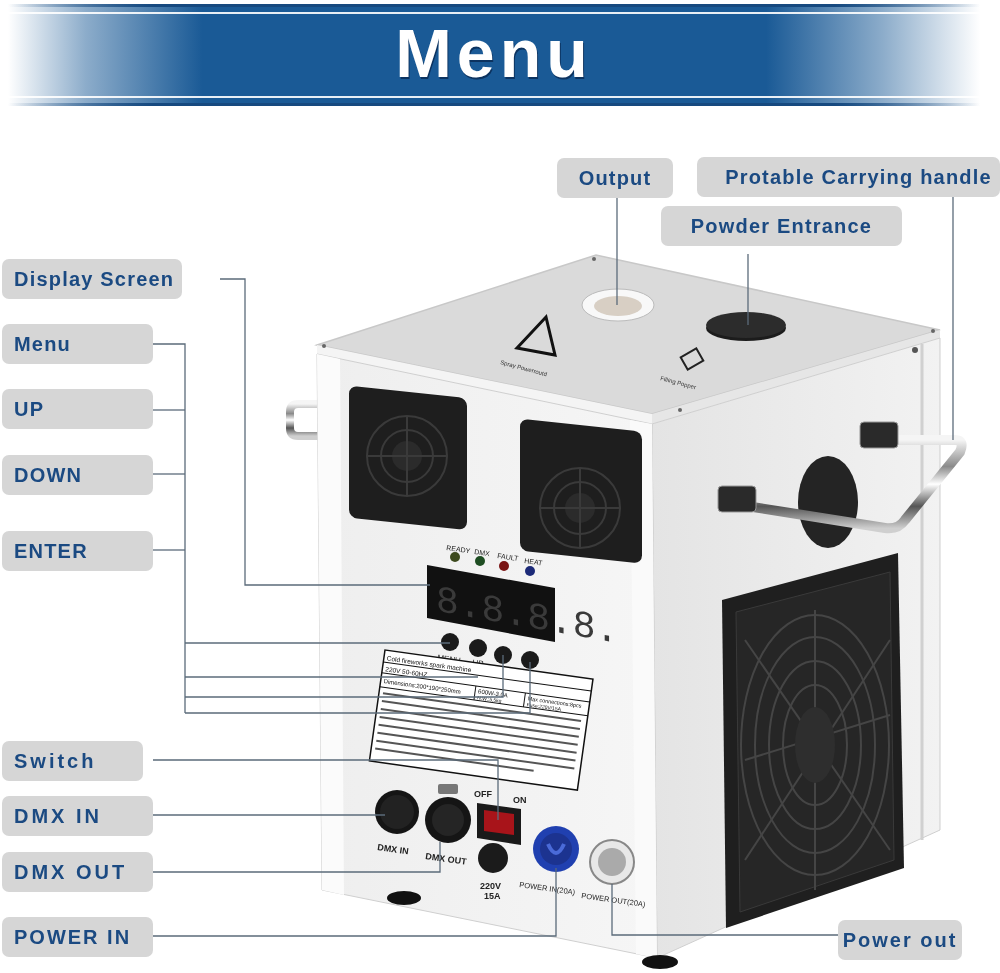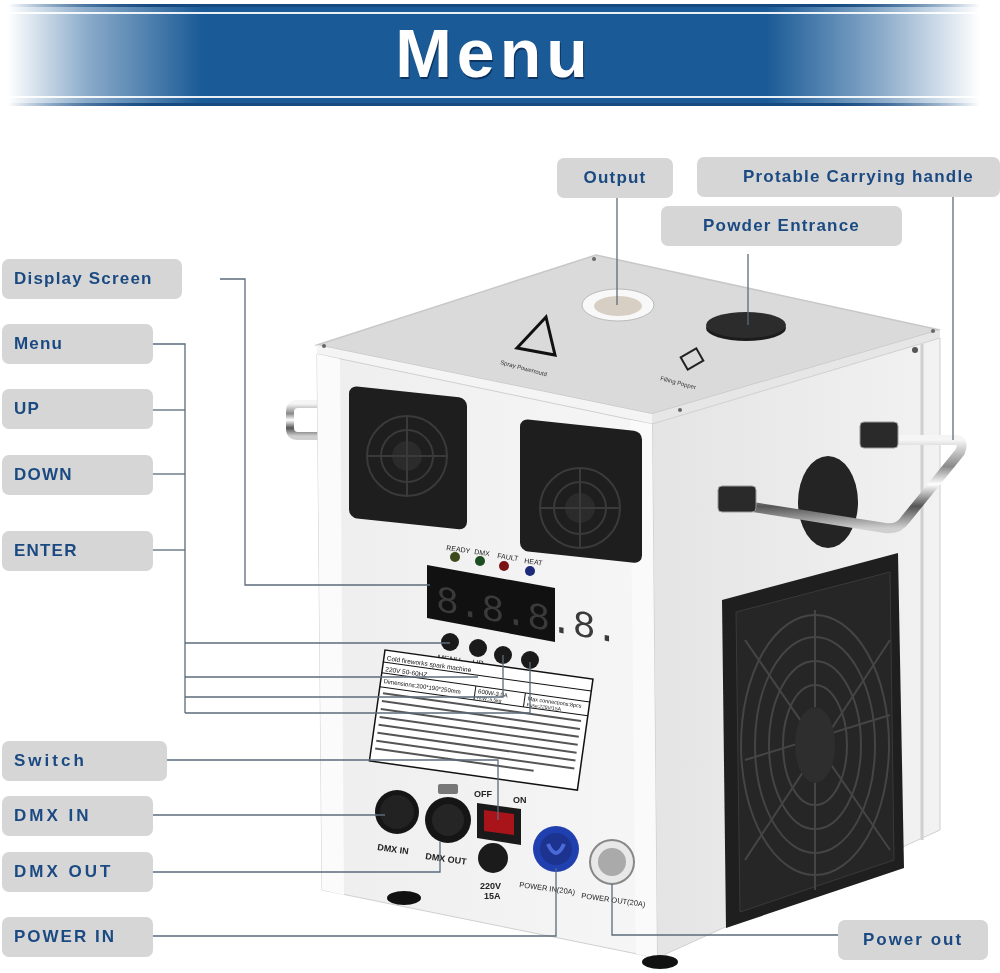--- a/index.html
+++ b/index.html
@@ -26,21 +26,21 @@
   .banner-title {
     position: absolute; left: 0; right: 0; top: 10px; text-align: center;
     color: #ffffff; font-weight: bold; font-size: 68px; letter-spacing: 5px;
     font-family: "Liberation Sans", sans-serif;
     text-shadow: 1px 2px 0 #0c3360;
   }
 
   
   .callout {
     position: absolute; height: 40px; background: #d6d6d6; border-radius: 7px;
-    color: #1b4a82; font-weight: bold; font-size: 17px; letter-spacing: 1.2px;
+    color: #1b4a82; font-weight: bold; font-size: 20px; letter-spacing: 1.2px;
     display: flex; align-items: center; padding-left: 12px; white-space: nowrap;
   }
   .callout.center { justify-content: center; padding-left: 0; }
 
   svg.scene { position: absolute; left: 0; top: 0; }
 </style>
 </head>
 <body>
 
 <div class="banner">
@@ -266,17 +266,17 @@
 <div class="callout center" style="left:557px;top:158px;width:116px;">Output</div>
 <div class="callout center" style="left:697px;top:157px;width:303px;padding-left:20px;">Protable Carrying handle</div>
 <div class="callout center" style="left:661px;top:206px;width:241px;">Powder Entrance</div>
 
 <div class="callout" style="left:2px;top:259px;width:180px;">Display Screen</div>
 <div class="callout" style="left:2px;top:324px;width:151px;">Menu</div>
 <div class="callout" style="left:2px;top:389px;width:151px;">UP</div>
 <div class="callout" style="left:2px;top:455px;width:151px;">DOWN</div>
 <div class="callout" style="left:2px;top:531px;width:151px;">ENTER</div>
 
-<div class="callout" style="left:2px;top:741px;width:165px;letter-spacing:3px;">Switch</div>
+<div class="callout" style="left:2px;top:741px;width:141px;letter-spacing:3px;">Switch</div>
 <div class="callout" style="left:2px;top:796px;width:151px;letter-spacing:3px;">DMX IN</div>
 <div class="callout" style="left:2px;top:852px;width:151px;letter-spacing:3px;">DMX OUT</div>
 <div class="callout" style="left:2px;top:917px;width:151px;letter-spacing:2px;">POWER IN</div>
-<div class="callout center" style="left:838px;top:920px;width:150px;letter-spacing:2px;">Power out</div>
+<div class="callout center" style="left:838px;top:920px;width:124px;letter-spacing:2px;">Power out</div>
 
 </body></html>

